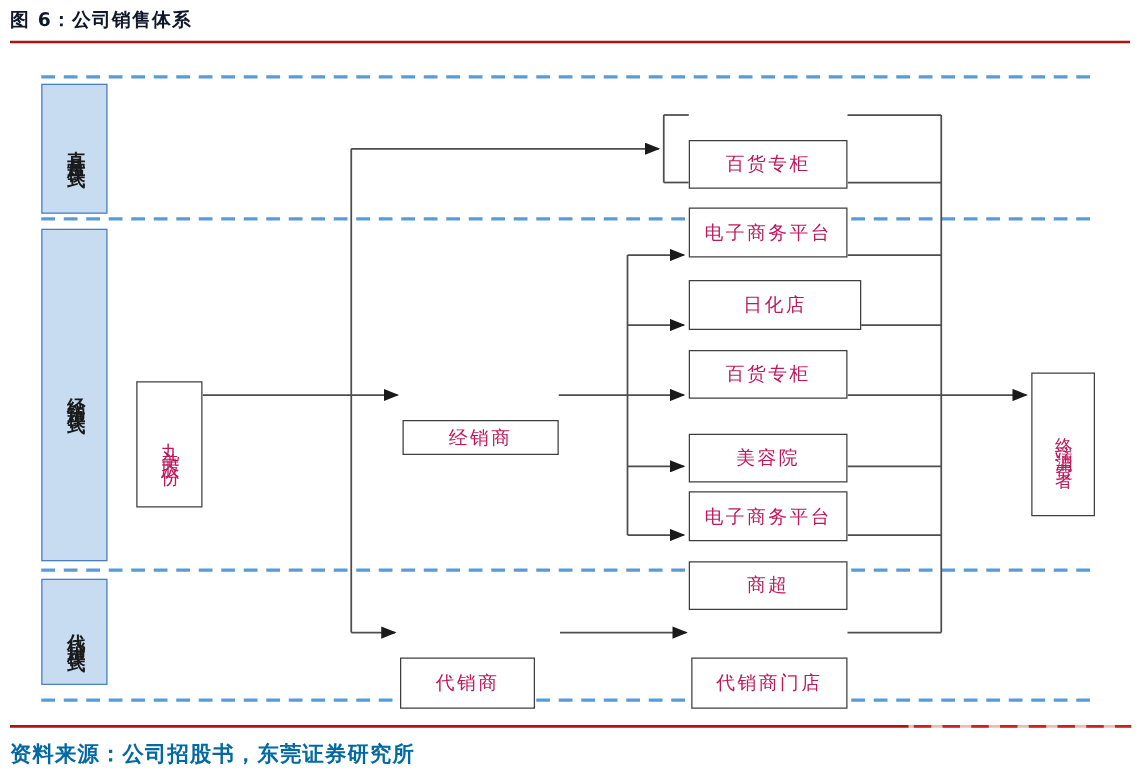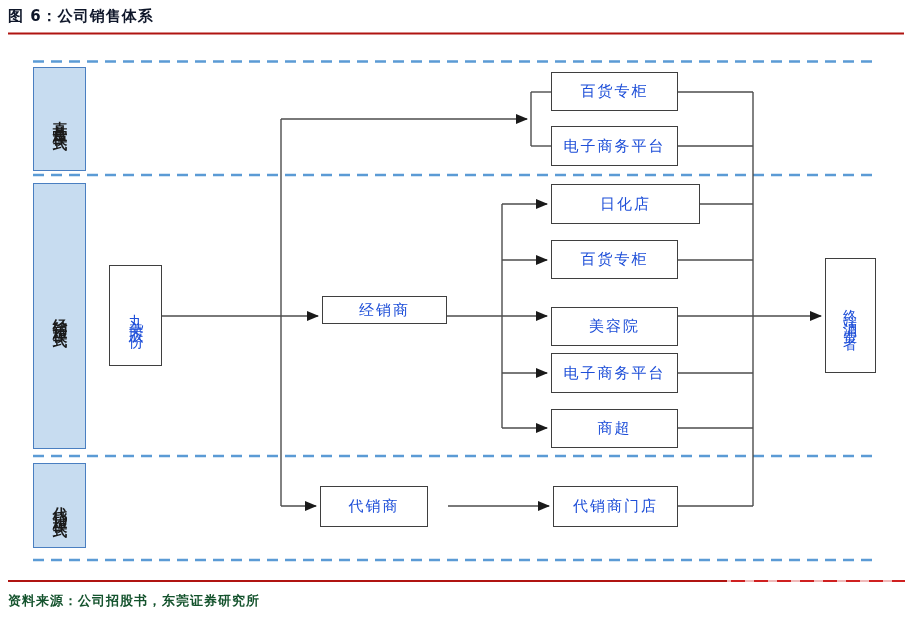--- a/index.html
+++ b/index.html
@@ -5,29 +5,30 @@
   html,body{margin:0;padding:0;background:#fff;}
   .page{
     position:relative;width:912px;height:619px;background:#ffffff;
     font-family:"DejaVu Sans","Liberation Sans",sans-serif;overflow:hidden;
   }
   .title{
     position:absolute;left:8px;top:7px;font-size:15px;font-weight:bold;
     color:#0f172a;letter-spacing:1px;white-space:nowrap;
   }
   .source{
-    position:absolute;left:8px;top:592px;font-size:13px;font-weight:600;
-    color:#14532d;letter-spacing:1px;white-space:nowrap;
+    position:absolute;left:8px;top:592px;font-size:17px;font-weight:600;
+    color:#0369a1;letter-spacing:1px;white-space:nowrap;
   }
   svg.lines{position:absolute;left:0;top:0;z-index:1;}
   .box{
     position:absolute;z-index:2;background:#fff;border:1.5px solid #3f3f3f;
     display:flex;align-items:center;justify-content:center;
-    font-size:15px;color:#1d4ed8;letter-spacing:2px;box-sizing:border-box;
+    font-size:15px;color:#be185d;letter-spacing:2px;box-sizing:border-box;
     white-space:nowrap;
+    margin-top:40px;
   }
   .modebox{
     position:absolute;z-index:2;background:#c7dcf0;border:1.6px solid #4a7fc1;
     display:flex;align-items:center;justify-content:center;box-sizing:border-box;
     font-size:14.5px;font-weight:600;color:#1a1a1a;
   }
   .vtext{
     writing-mode:vertical-rl;text-orientation:upright;letter-spacing:5px;
   }
   .vtext-wide{
@@ -35,21 +36,21 @@
   }
   
   .mode-direct{left:33px;top:67px;width:53px;height:104px;}
   .mode-dist{left:33px;top:183px;width:53px;height:266px;}
   .mode-consign{left:33px;top:463px;width:53px;height:85px;}
   .company{left:109px;top:265px;width:53px;height:101px;font-size:15px;}
   .distributor{left:322px;top:296px;width:125px;height:28px;}
   .agent{left:320px;top:486px;width:108px;height:41px;}
   .d1{left:551px;top:72px;width:127px;height:39px;}
   .d2{left:551px;top:126px;width:127px;height:40px;}
-  .c1{left:551px;top:184px;width:149px;height:40px;}
+  .c1{left:551px;top:184px;width:138px;height:40px;}
   .c2{left:551px;top:240px;width:127px;height:39px;}
   .c3{left:551px;top:307px;width:127px;height:39px;}
   .c4{left:551px;top:353px;width:127px;height:40px;}
   .c5{left:551px;top:409px;width:127px;height:39px;}
   .store{left:553px;top:486px;width:125px;height:41px;}
   .consumer{left:825px;top:258px;width:51px;height:115px;font-size:14px;}
 </style>
 </head>
 <body>
 

